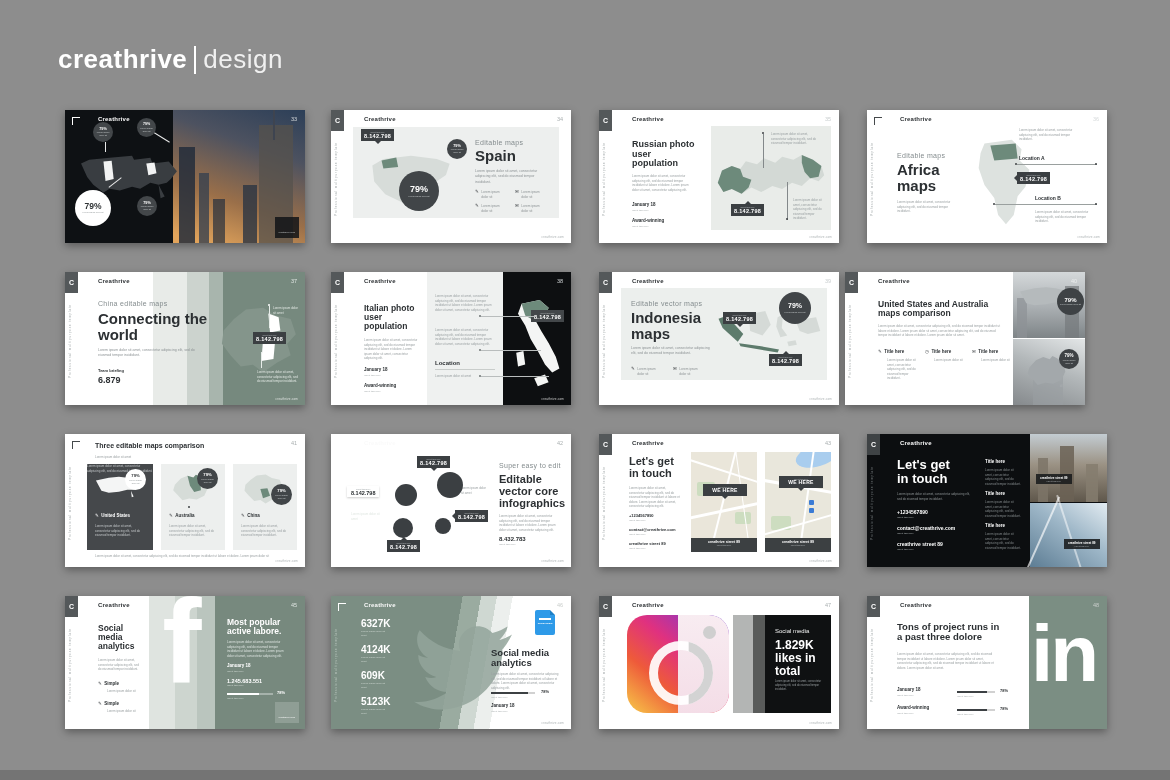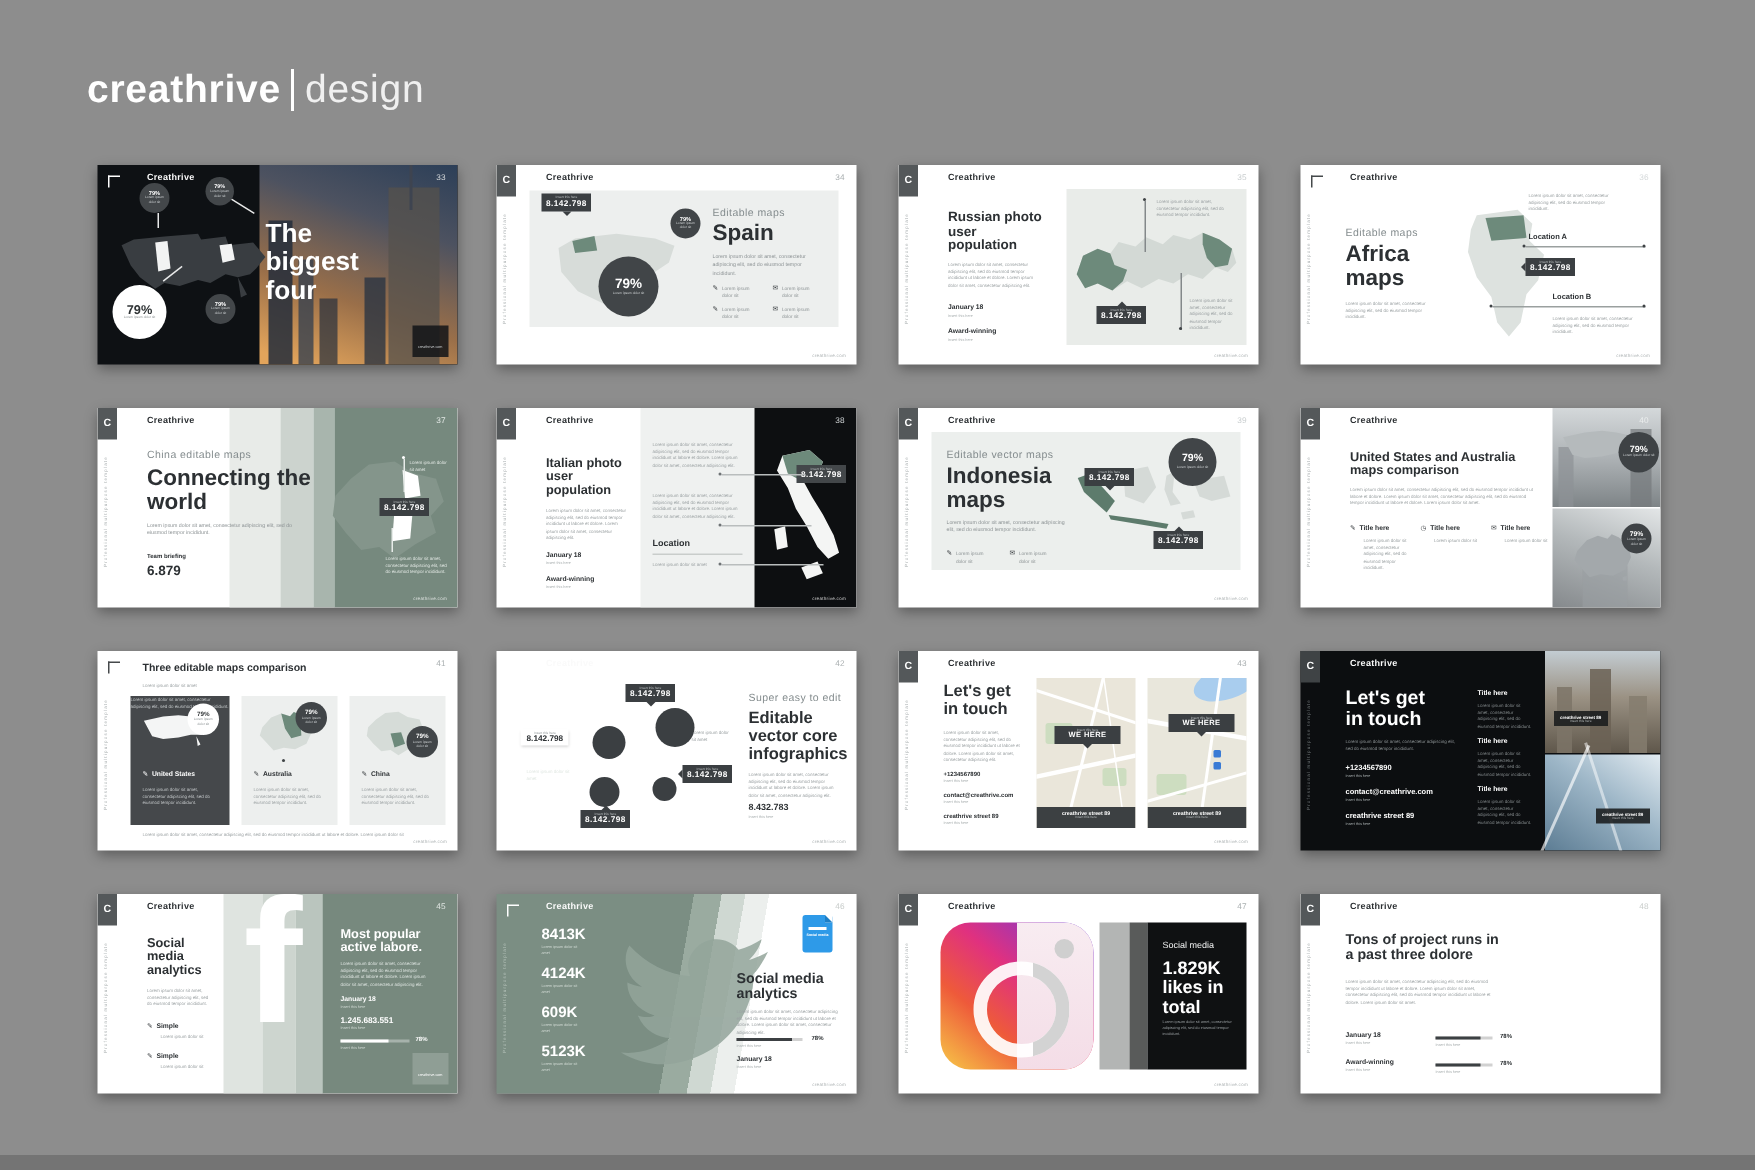--- a/index.html
+++ b/index.html
@@ -99,21 +99,20 @@
       <span class="p" style="font-size:3.8px">79%</span>
       <span class="cs">Lorem ipsum dolor sit</span>
     </div>
     <div class="circ wv" style="left:10px;top:80px;width:36px;height:36px">
       <span class="p" style="font-size:8.5px">79%</span>
       <span class="cs">Lorem ipsum dolor sit</span>
     </div>
     <div class="abs" style="left:40px;top:32px;width:.7px;height:10px;background:#e8e9e9"></div>
     <div class="abs" style="left:88px;top:27px;width:18px;height:.7px;background:#e8e9e9;transform:rotate(32deg)"></div>
     <div class="abs" style="left:42px;top:72px;width:16px;height:.7px;background:#e8e9e9;transform:rotate(-38deg)"></div>
-    <div class="ttl" style="left:112px;top:36px;width:92px;font-size:17.5px;color:#fff">The biggest four</div>
     <div class="abs" style="right:6px;bottom:5px;background:rgba(18,20,23,.85);padding:1.5px 4px">
       <span class="t25" style="color:#c6cacc">creathrive.com</span>
     </div>
   </div>
 
   <div class="slide" style="left:331px;top:110px">
     <div class="clogo">C</div>
     <div class="vtxt">Professional multipurpose template</div>
     <div class="shd">Creathrive</div>
     <div class="pg">34</div>
@@ -333,21 +332,21 @@
     <div class="dot" style="left:148px;top:77px;z-index:7;background:#6e7375"></div>
     <div class="hln" style="left:150px;top:104px;width:68px;background:#b9bdbd;z-index:7"></div>
     <div class="dot" style="left:148px;top:103px;z-index:7;background:#6e7375"></div>
     <div class="dlab" style="left:200px;top:38px;background:#43474a">
       <span class="ll">Insert this here</span>
       <span class="ln">8.142.798</span>
     </div>
     <div class="ftr w">creathrive.com</div>
   </div>
 
-  <div class="slide" style="left:867px;top:272px">
+  <div class="slide" style="left:845px;top:272px">
     <div class="clogo">C</div>
     <div class="vtxt">Professional multipurpose template</div>
     <div class="shd">Creathrive</div>
     <div class="ttl" style="left:33px;top:28px;width:120px;font-size:8.5px">United States and Australia maps comparison</div>
     <div class="abs t3" style="left:33px;top:52px;width:126px;height:18px;overflow:hidden">Lorem ipsum dolor sit amet, consectetur adipiscing elit, sed do eiusmod tempor incididunt ut labore et dolore. Lorem ipsum dolor sit amet, consectetur adipiscing elit, sed do eiusmod tempor incididunt ut labore et dolore. Lorem ipsum dolor sit amet.</div>
     <div class="bul" style="left:33px;top:78px">
       <span class="ic">✎</span>
       <span class="btb">Title here</span>
     </div>
     <div class="abs t3" style="left:42px;top:86px;width:32px">Lorem ipsum dolor sit amet, consectetur adipiscing elit, sed do eiusmod tempor incididunt.</div>
@@ -618,21 +617,21 @@
   <div class="slide" style="left:331px;top:596px;background:linear-gradient(100deg,#7b8e83 0%,#7b8e83 50%,#9aaba0 50%,#9aaba0 57%,#cfd8d2 57%,#cfd8d2 63%,#ecefed 63%,#ecefed 69%,#ffffff 69%,#ffffff 100%)">
     <div class="brk w"></div>
     <div class="vtxt" style="color:#b5c2ba">Professional multipurpose template</div>
     <div class="shd w">Creathrive</div>
     <div class="pg" style="color:#c9cdcb">46</div>
     <div class="abs" style="left:76px;top:22px;width:112px;height:96px;opacity:.85">
       <svg width="100%" height="100%" viewBox="0 0 80 70" preserveAspectRatio="none">
         <path fill="#93a59b" d="M75,12 C72,14 69,15 66,16 C69,13 71,10 72,6 C69,8 65,10 61,11 C56,5 47,4 41,10 C37,14 36,19 38,24 C27,23 17,18 9,9 C5,16 8,25 15,29 C13,29 10,28 8,27 C8,35 14,41 21,43 C19,44 16,44 13,43 C16,50 22,54 29,54 C22,59 14,62 5,61 C13,66 23,68 32,66 C52,62 66,46 68,27 L68,23 C71,20 73,16 75,12 Z"></path>
       </svg>
     </div>
-    <div class="abs btb" style="left:30px;top:22px;font-size:10px;color:#fff">8413K</div>
+    <div class="abs btb" style="left:30px;top:22px;font-size:10px;color:#fff">6327K</div>
     <div class="abs t25" style="left:30px;top:34px;width:26px;color:#cfd8d2">Lorem ipsum dolor sit amet</div>
     <div class="abs btb" style="left:30px;top:48px;font-size:10px;color:#fff">4124K</div>
     <div class="abs t25" style="left:30px;top:60px;width:26px;color:#cfd8d2">Lorem ipsum dolor sit amet</div>
     <div class="abs btb" style="left:30px;top:74px;font-size:10px;color:#fff">609K</div>
     <div class="abs t25" style="left:30px;top:86px;width:26px;color:#cfd8d2">Lorem ipsum dolor sit amet</div>
     <div class="abs btb" style="left:30px;top:100px;font-size:10px;color:#fff">5123K</div>
     <div class="abs t25" style="left:30px;top:112px;width:26px;color:#cfd8d2">Lorem ipsum dolor sit amet</div>
     <div class="abs" style="left:204px;top:14px;width:20px;height:25px;background:#2e9ae8;border-radius:2px">
       <span class="abs" style="right:0;top:0;width:0;height:0;border-left:5px solid #1d7fc6;border-top:5px solid #fff"></span>
       <span class="abs" style="left:4px;top:8px;width:12px;height:1.5px;background:#fff"></span>
@@ -683,17 +682,20 @@
     </div>
     <div class="abs t25" style="left:90px;top:99px">Insert this here</div>
     <div class="pct" style="left:133px;top:92px">78%</div>
     <div class="abs btb" style="left:30px;top:110px">Award-winning</div>
     <div class="abs t25" style="left:30px;top:116px">Insert this here</div>
     <div class="pbar" style="left:90px;top:113px;width:38px">
       <span class="fill" style="width:80%"></span>
     </div>
     <div class="abs t25" style="left:90px;top:117px">Insert this here</div>
     <div class="pct" style="left:133px;top:110px">78%</div>
+    <div class="abs" style="left:162px;top:0;width:78px;height:133px;background:#7b8e83;overflow:hidden">
+      <span class="abs" style="left:2px;top:18px;font-size:80px;font-weight:bold;color:#fff;line-height:1;letter-spacing:-3px">in</span>
+    </div>
     <div class="pg" style="color:#c9cdcb">48</div>
   </div>
 
   <div style="position:absolute;left:0;bottom:0;width:100%;height:10px;background:#747474"></div>
 </div>
 
 </body></html>

